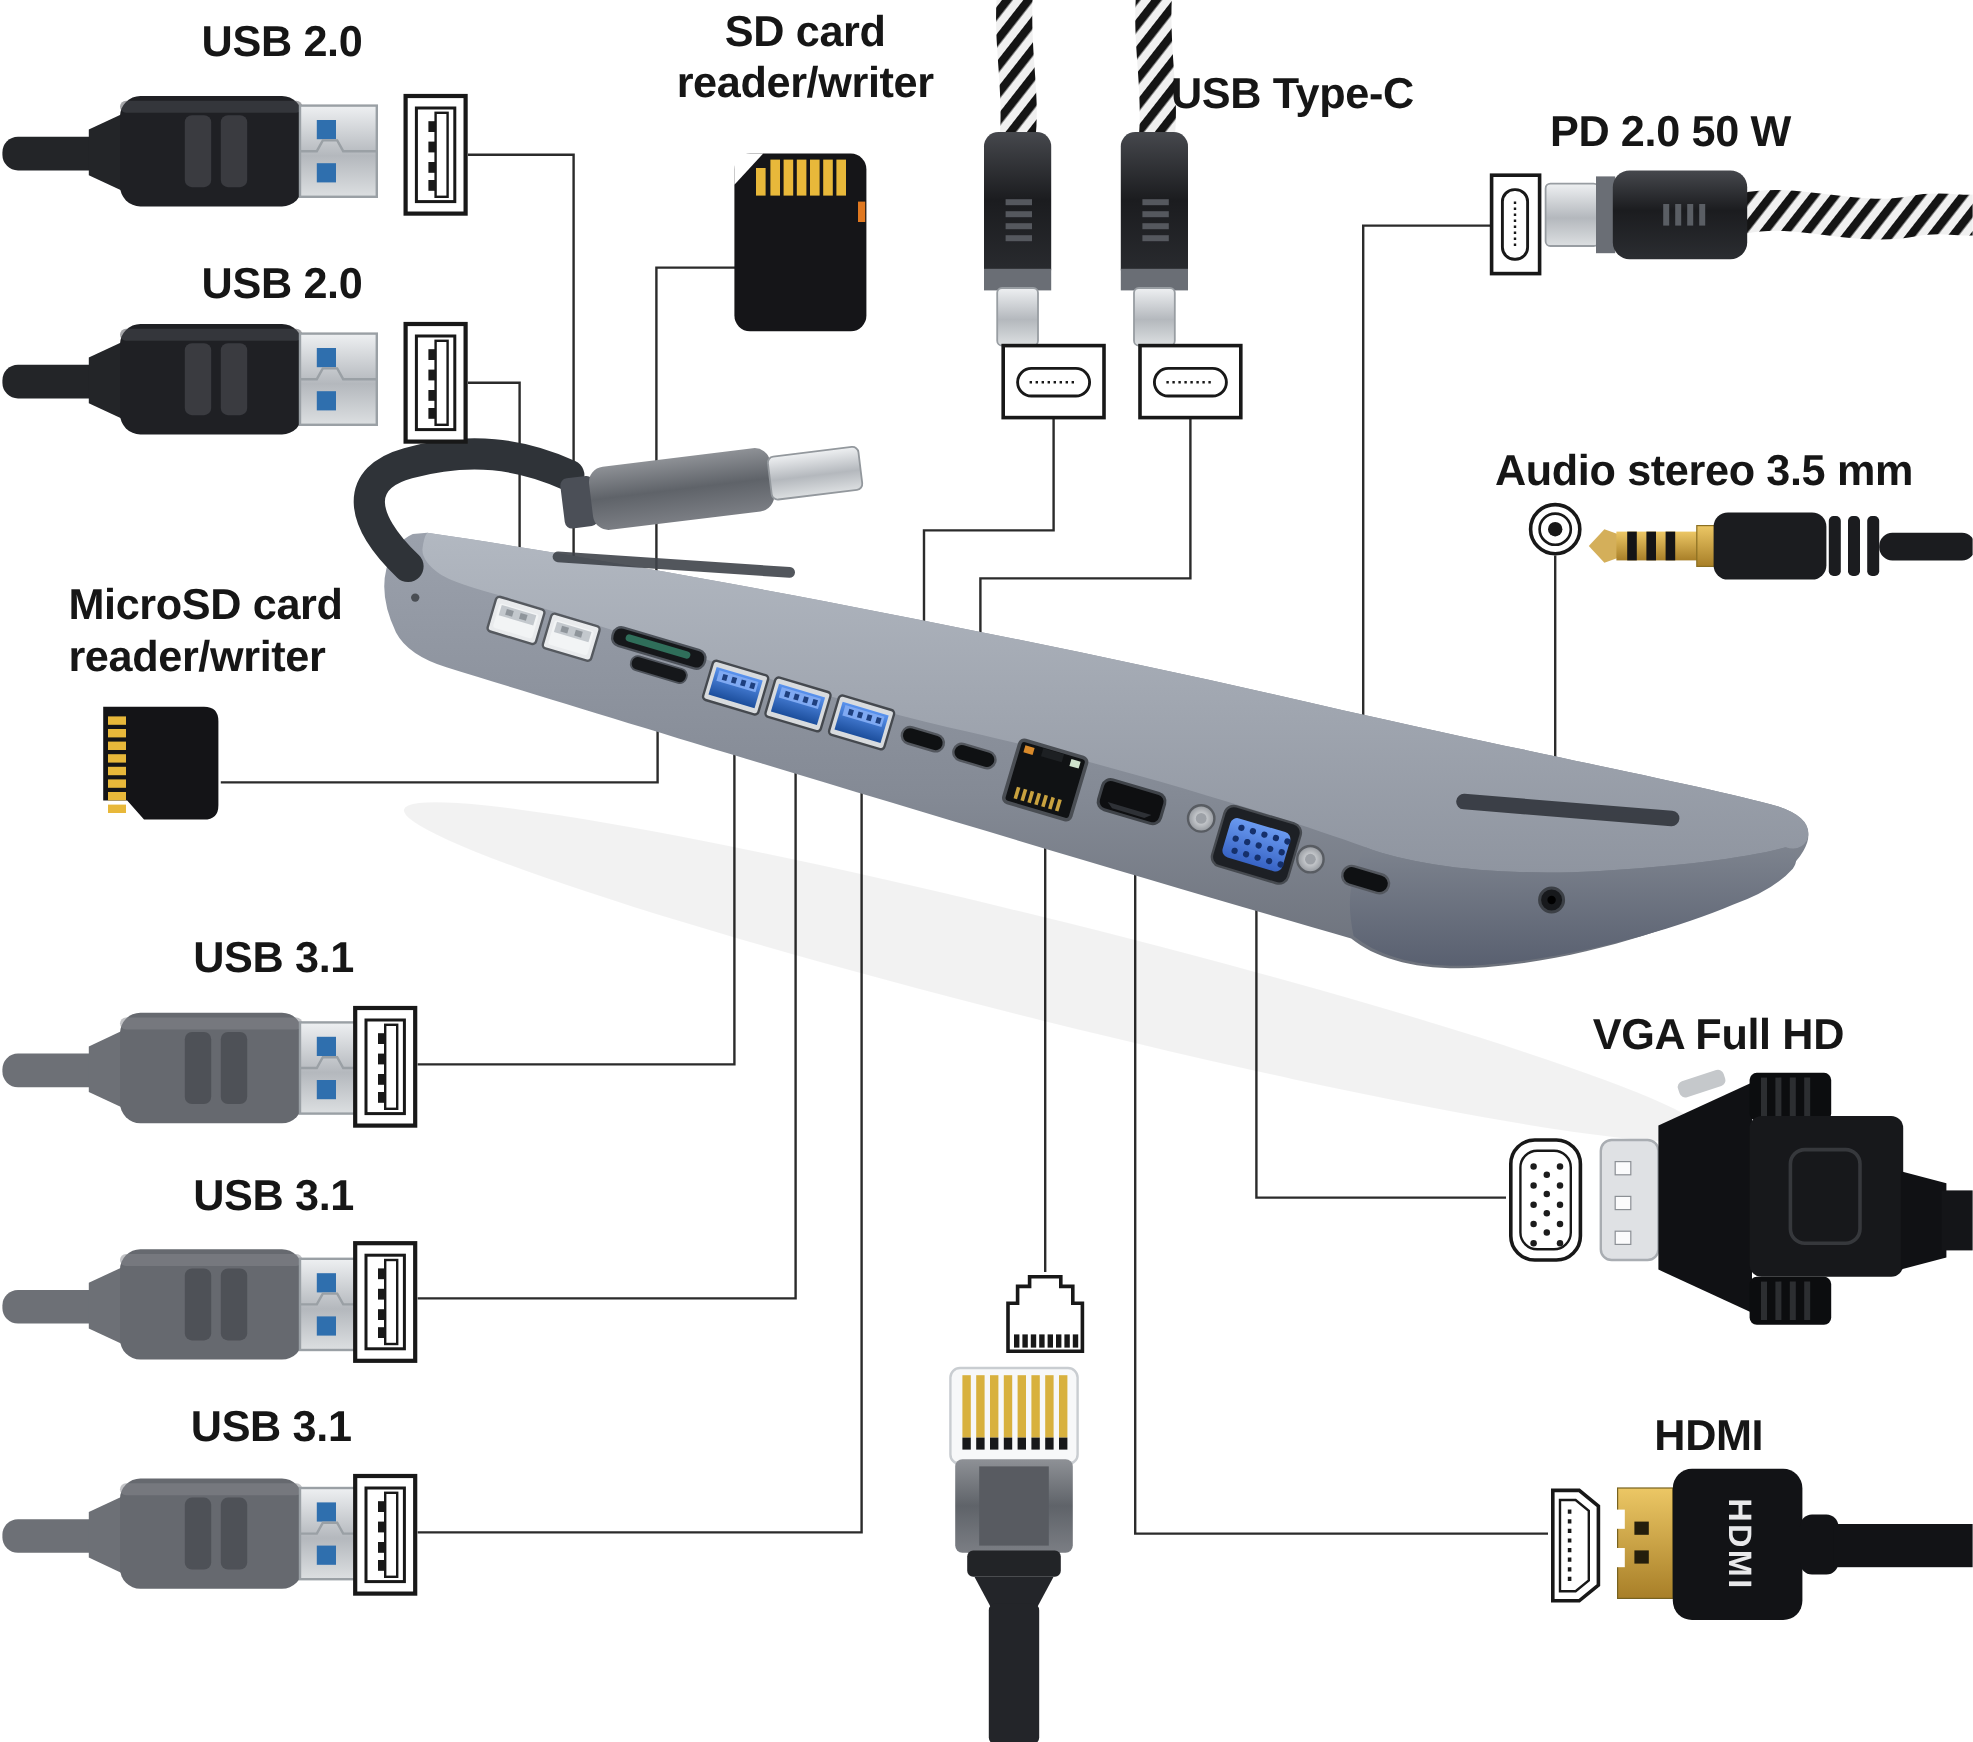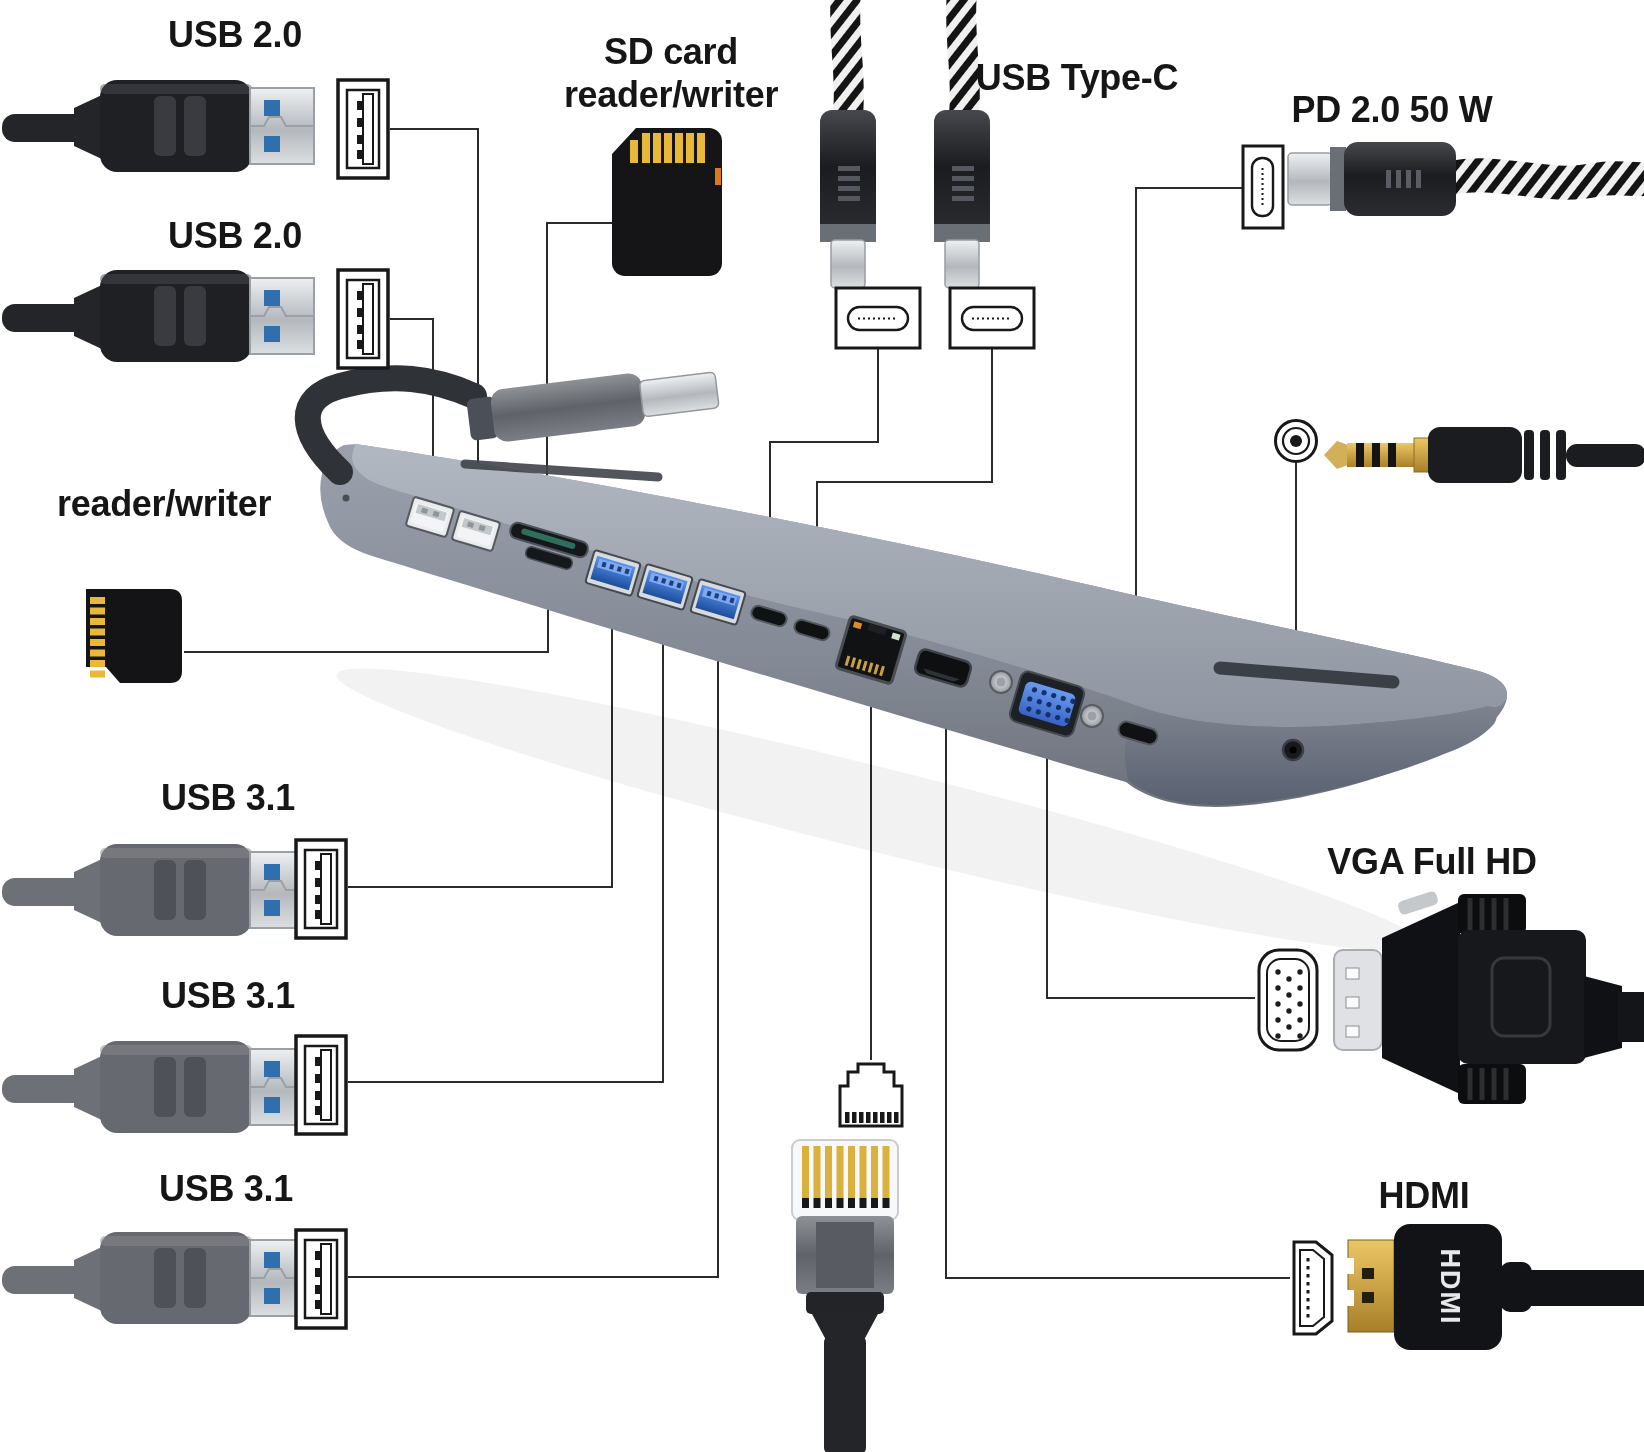--- a/index.html
+++ b/index.html
@@ -468,29 +468,31 @@
     <rect x="1394" y="1224" width="108" height="126" rx="16" fill="#121316"></rect>
     <text x="1448" y="1287" transform="rotate(90 1448 1287)" text-anchor="middle" dominant-baseline="middle" font-family="Liberation Sans, sans-serif" font-size="27" font-weight="bold" fill="#e8e8ea" letter-spacing="2">HDMI</text>
     <rect x="1500" y="1262" width="32" height="50" rx="10" fill="#121316"></rect>
     <rect x="1528" y="1270" width="118" height="36" fill="#121316"></rect>
   </g>
 </svg>
 
 <div class="lbl" style="left:235px;top:13px">USB 2.0</div>
 <div class="lbl" style="left:235px;top:214px">USB 2.0</div>
 
-<div class="lbl block" style="left:671px;top:30px">
+<div class="lbl block" style="left:671px;top:4px">
   <span class="ln">SD card</span>
   <span class="ln">reader/writer</span>
 </div>
 
 <div class="lbl" style="left:1077px;top:56px">USB Type-C</div>
 <div class="lbl" style="left:1392px;top:88px">PD 2.0 50 W</div>
+<div class="lbl" style="left:1420px;top:370px">Audio stereo 3.5 mm</div>
 
 <div class="lbl left" style="left:57px;top:482px">
+  <span class="ln">MicroSD card</span>
   <span class="ln">reader/writer</span>
 </div>
 
 <div class="lbl" style="left:228px;top:776px">USB 3.1</div>
 <div class="lbl" style="left:228px;top:974px">USB 3.1</div>
 <div class="lbl" style="left:226px;top:1167px">USB 3.1</div>
 
 
 <div class="lbl" style="left:1432px;top:840px">VGA Full HD</div>
 <div class="lbl" style="left:1424px;top:1174px">HDMI</div>

